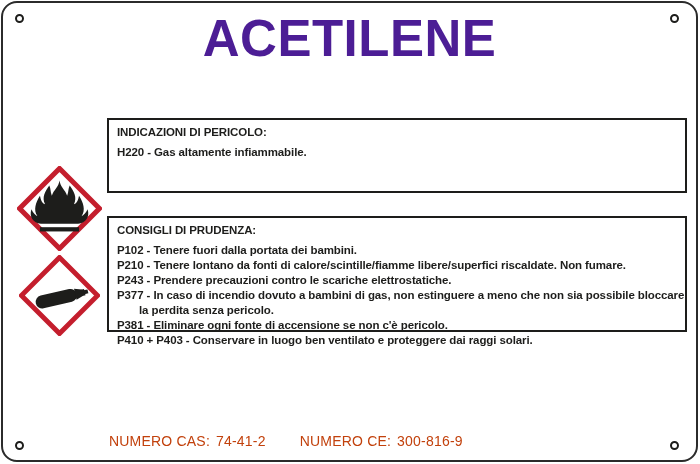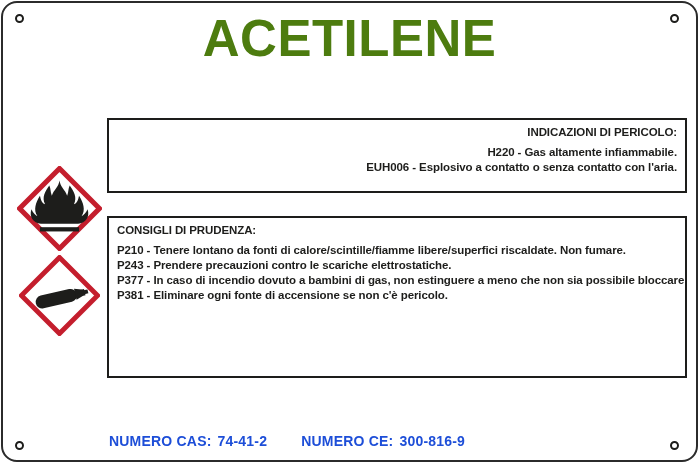--- a/index.html
+++ b/index.html
@@ -28,62 +28,62 @@
   .hole.tl { left: 12px;  top: 11px; }
   .hole.tr { left: 667px; top: 11px; }
   .hole.bl { left: 12px;  top: 438px; }
   .hole.br { left: 667px; top: 438px; }
   .title {
     position: absolute;
     left: 0; top: 6px; width: 100%;
     text-align: center;
     font-size: 51px;
     font-weight: 700;
-    color: #4d7c0f;
+    color: #4c1d95;
     letter-spacing: 0.5px;
     white-space: nowrap;
   }
   .pictogram {
     position: absolute;
   }
   .pictogram.flame    { left: 14px; top: 163px; width: 85px; height: 85px; }
   .pictogram.cylinder { left: 16px; top: 252px; width: 81px; height: 81px; }
   .stmt-box {
     position: absolute;
     left: 104px;
     width: 580px;
     border: 2px solid #1d1d1b;
     background: #ffffff;
     padding: 6px 8px;
     color: #1d1d1b;
   }
-  .stmt-box.hazard     { top: 115px; height: 75px; text-align: right; }
-  .stmt-box.precaution { top: 213px; height: 162px; }
+  .stmt-box.hazard     { top: 115px; height: 75px; }
+  .stmt-box.precaution { top: 213px; height: 116px; }
   .stmt-header {
     font-size: 11.5px;
     font-weight: 700;
     letter-spacing: -0.1px;
     margin-bottom: 7px;
   }
   .stmt-line {
     font-size: 11.5px;
     font-weight: 700;
     letter-spacing: -0.1px;
     line-height: 15px;
     white-space: nowrap;
   }
   .stmt-line.cont { padding-left: 22px; }
   .footer {
     position: absolute;
     left: 106px; top: 430px;
     display: flex;
     gap: 34px;
     font-size: 14px;
-    font-weight: 700;
-    color: #1d4ed8;
+    font-weight: 400;
+    color: #c2410c;
     letter-spacing: 0.2px;
     white-space: nowrap;
   }
   .footer .pair { display: flex; gap: 6px; }
 </style>
 </head>
 <body>
 
 <div class="plate">
 
@@ -125,29 +125,31 @@
         <polygon points="70,46 79,49 79,57 70,60"></polygon>
         <rect x="78" y="49" width="4" height="8"></rect>
         <rect x="81" y="50.5" width="5" height="5"></rect>
       </g>
     </svg>
   </div>
 
   <div class="stmt-box hazard">
     <div class="stmt-header">INDICAZIONI DI PERICOLO:</div>
     <div class="stmt-line">H220 - Gas altamente infiammabile.</div>
-    <div class="stmt-line">EUH006 - Esplosivo a contatto o senza contatto con l'aria.</div>
   </div>
 
   <div class="stmt-box precaution">
     <div class="stmt-header">CONSIGLI DI PRUDENZA:</div>
+    <div class="stmt-line">P102 - Tenere fuori dalla portata dei bambini.</div>
     <div class="stmt-line">P210 - Tenere lontano da fonti di calore/scintille/fiamme libere/superfici riscaldate. Non fumare.</div>
     <div class="stmt-line">P243 - Prendere precauzioni contro le scariche elettrostatiche.</div>
     <div class="stmt-line">P377 - In caso di incendio dovuto a bambini di gas, non estinguere a meno che non sia possibile bloccare</div>
+    <div class="stmt-line cont">la perdita senza pericolo.</div>
     <div class="stmt-line">P381 - Eliminare ogni fonte di accensione se non c'è pericolo.</div>
+    <div class="stmt-line">P410 + P403 - Conservare in luogo ben ventilato e proteggere dai raggi solari.</div>
   </div>
 
   <div class="footer">
     <span class="pair">
       <span>NUMERO CAS:</span>
       <span>74-41-2</span>
     </span>
     <span class="pair">
       <span>NUMERO CE:</span>
       <span>300-816-9</span>

